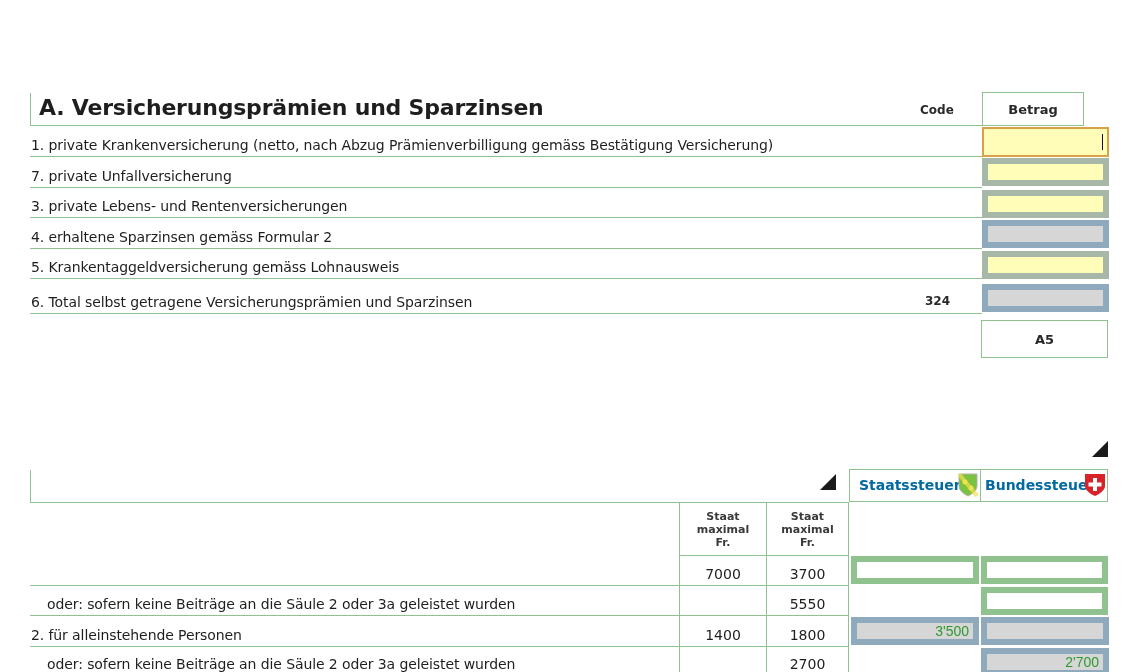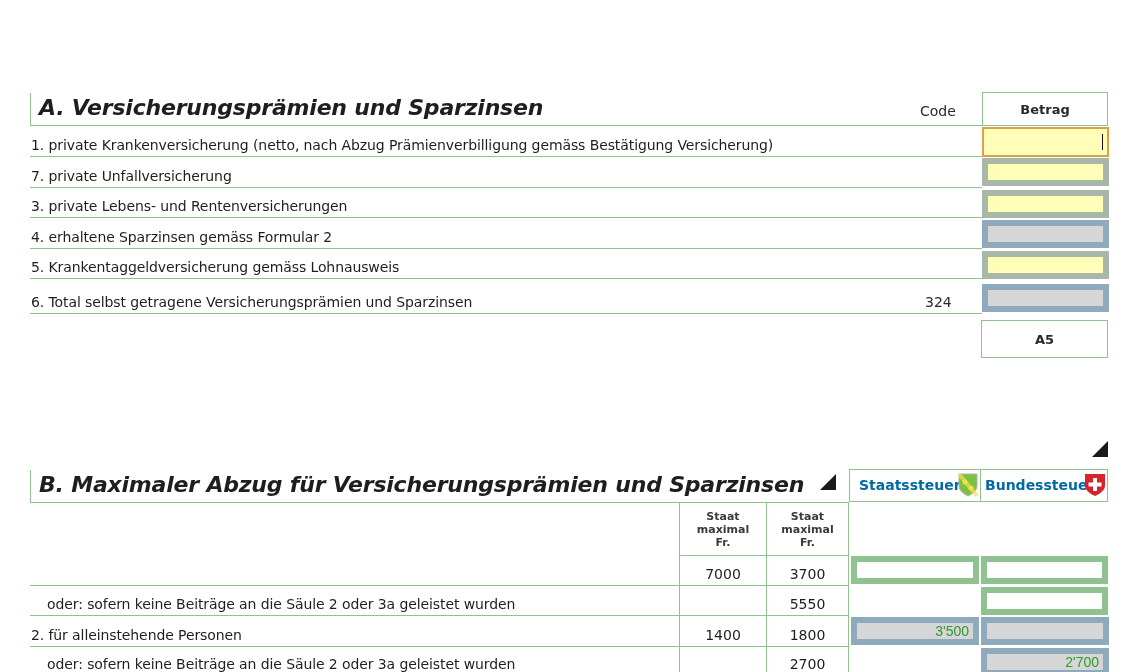--- a/index.html
+++ b/index.html
@@ -10,27 +10,27 @@
       color: #1e1e1e;
     }
     .page { position: relative; width: 1145px; height: 672px; }
     .abs { position: absolute; }
 
     .green-line { position: absolute; height: 1px; background: #8fc28f; }
     .green-vline { position: absolute; width: 1px; background: #8fc28f; }
 
     .sec-title {
       position: absolute; font-weight: bold; font-size: 22px;
-      color: #1e1e1e; letter-spacing: -0.2px; white-space: nowrap; font-style: italic;
+      color: #1e1e1e; letter-spacing: -0.2px; white-space: nowrap;
     }
     .row-label {
       position: absolute; font-size: 14px; color: #1e1e1e; white-space: nowrap;
       letter-spacing: -0.1px;
     }
-    .small-label { position: absolute; font-size: 14px; color: #2a2a2a; }
+    .small-label { position: absolute; font-size: 12px; color: #2a2a2a; font-weight: bold; }
 
     .hdr-box {
       position: absolute; border: 1px solid #8fc28f; background: #fff;
       display: flex; align-items: center; justify-content: center;
       font-weight: bold; font-size: 13px; color: #2a2a2a;
     }
 
     .field {
       position: absolute; border: 6px solid #0f766e;
       font-family: "Liberation Sans", sans-serif; font-size: 14px;
@@ -62,21 +62,21 @@
     }
   </style>
 </head>
 <body>
 
 <div class="page">
 
   <div class="green-vline" style="left:30px; top:93px; height:33px;"></div>
   <div class="sec-title" style="left:39px; top:95px;">A. Versicherungsprämien und Sparzinsen</div>
   <div class="small-label" style="left:920px; top:103px;">Code</div>
-  <div class="hdr-box" style="left:982px; top:92px; width:126px; height:34px;">Betrag</div>
+  <div class="hdr-box" style="left:982px; top:92px; width:102px; height:34px;">Betrag</div>
 
   <div class="green-line" style="left:30px; top:125px; width:952px;"></div>
 
   <div class="row-label" style="left:31px; top:137px;">1. private Krankenversicherung (netto, nach Abzug Prämienverbilligung gemäss Bestätigung Versicherung)</div>
   <div class="green-line" style="left:30px; top:156px; width:952px;"></div>
   <div class="field yellow focused" style="left:982px; top:127px; width:127px; height:30px;">
     <span class="caret"></span>
   </div>
 
   <div class="row-label" style="left:31px; top:168px;">7. private Unfallversicherung</div>
@@ -99,21 +99,20 @@
   <div class="small-label" style="left:925px; top:294px;">324</div>
   <div class="green-line" style="left:30px; top:313px; width:952px;"></div>
   <div class="field gray" style="left:982px; top:284px; width:127px; height:28px;"></div>
 
   <div class="hdr-box" style="left:981px; top:320px; width:127px; height:38px;">A5</div>
 
   <div class="tri" style="left:1092px; top:441px;"></div>
   <div class="tri" style="left:820px; top:474px;"></div>
 
   <div class="green-vline" style="left:30px; top:470px; height:33px;"></div>
-  <div class="sec-title" style="left:39px; top:472px;">B. Maximaler Abzug für Versicherungsprämien und Sparzinsen</div>
   <div class="green-line" style="left:30px; top:502px; width:818px;"></div>
 
   <div class="abs" style="left:849px; top:469px; width:259px; height:33px; border:1px solid #8fc28f;"></div>
   <div class="green-vline" style="left:980px; top:469px; height:33px;"></div>
   <div class="col-title" style="left:859px; top:477px;">Staatssteuer</div>
   <svg class="abs" style="left:958px; top:473px;" width="20" height="24" viewBox="0 0 20 24">
     <path d="M1 1 H19 V13 C19 19 10 23 10 23 C10 23 1 19 1 13 Z" fill="#7cc242" stroke="#b0b0b0" stroke-width="1"></path>
     <path d="M1 1 L19 23" stroke="#f2e24a" stroke-width="4" opacity="0.7"></path>
     <circle cx="7" cy="9" r="2.5" fill="#f2e24a"></circle>
     <circle cx="13" cy="15" r="2.5" fill="#f2e24a"></circle>

